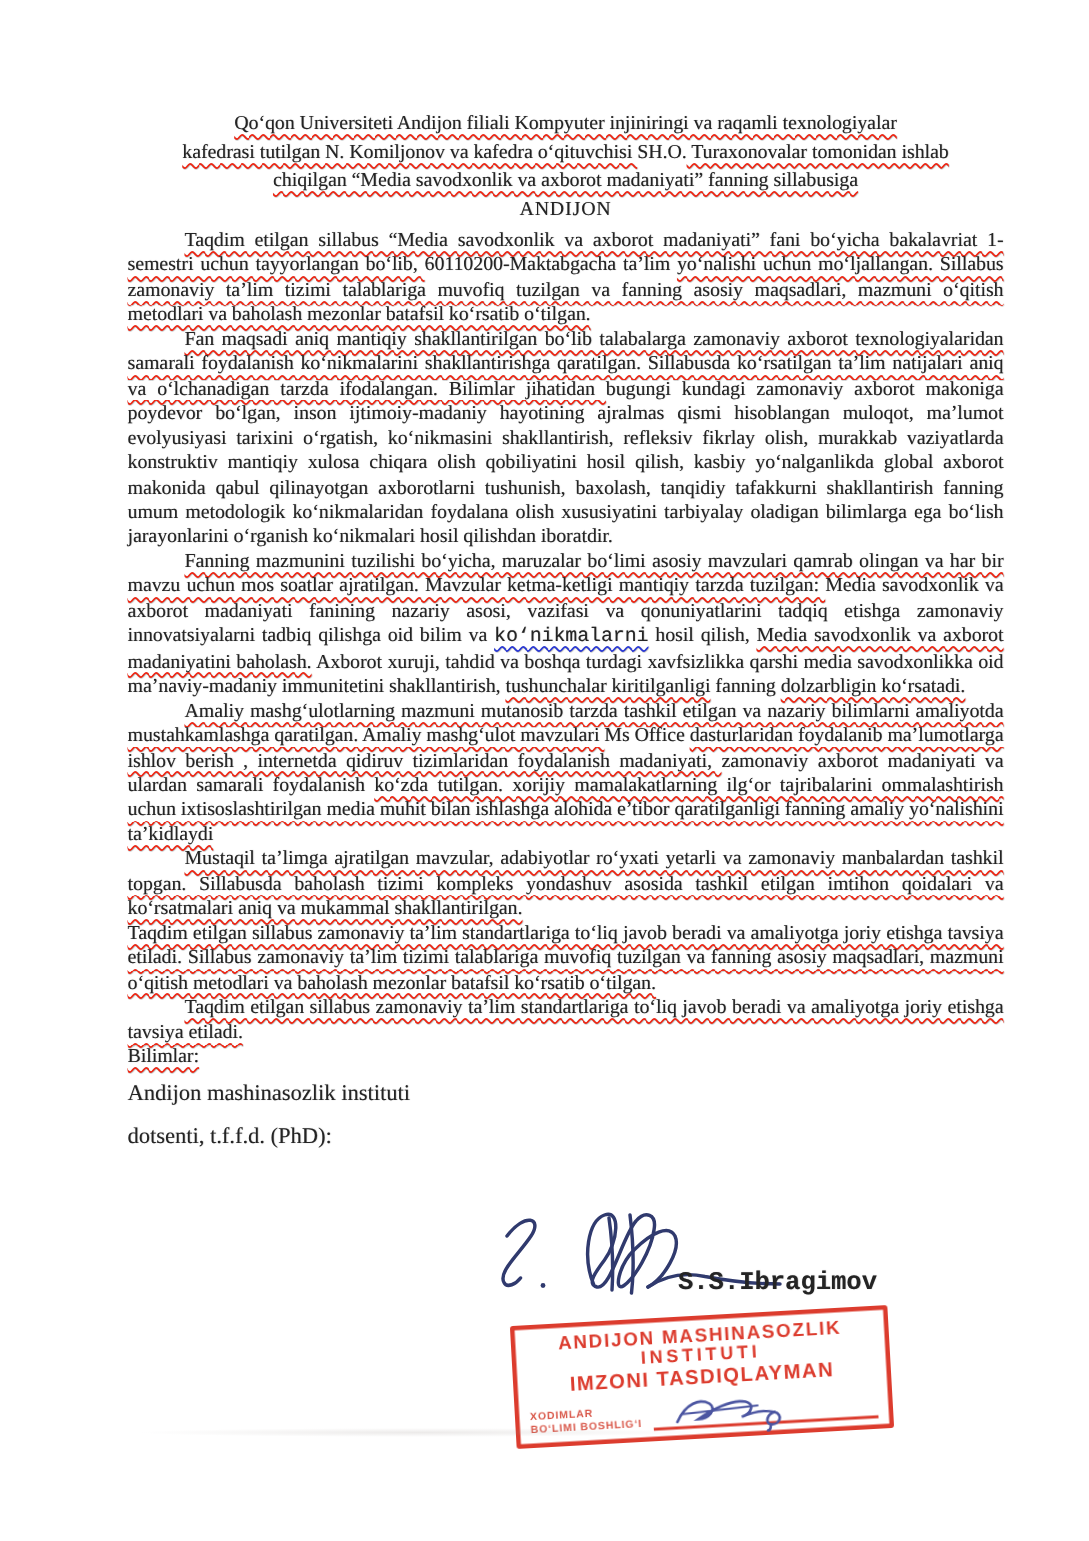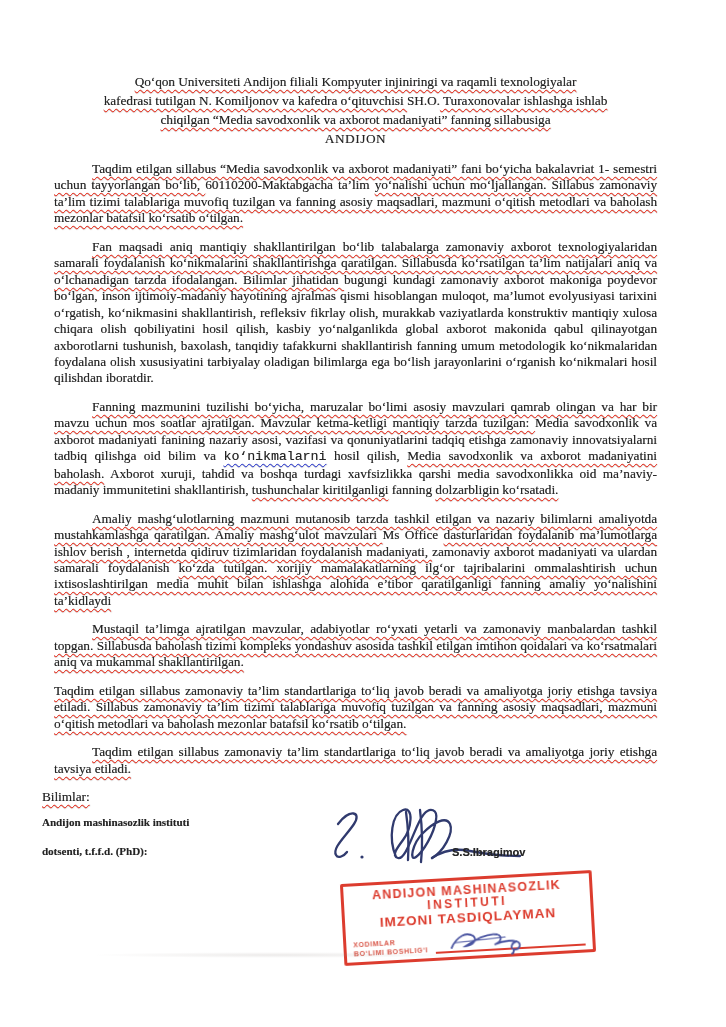--- a/index.html
+++ b/index.html
@@ -14,77 +14,77 @@
   html,body{margin:0;padding:0;background:#ffffff;}
   .page{
     position:relative;
     width:726px;height:1027px;
     background:#ffffff;
     overflow:hidden;
     font-family:"Liberation Serif", serif;
     color:var(--ink);
   }
   .content{
-    padding:72px 57px 0 42px;
+    padding:72px 57px 0 85px;
   }
   .doc-text{
     font-size:13.2px;
     line-height:16.45px;
     text-align:justify;
     text-shadow:0.3px 0.3px 0.5px rgba(45,45,45,0.5);
   }
   .header-line{
     text-align:center;
     line-height:19px;
   }
   .doc-title{
     text-align:center;
     line-height:20px;
     letter-spacing:0.6px;
     margin-bottom:3px;
   }
-  .para{margin:12px;}
+  .para{margin:0;}
   .para.indent{text-indent:38px;}
   .u-red{
     text-decoration:underline wavy var(--spellred);
     text-decoration-thickness:1.4px;
     text-underline-offset:2.5px;
     text-decoration-skip-ink:none;
   }
   .u-blue{
     text-decoration:underline wavy var(--grammarblue);
     text-decoration-thickness:1.3px;
     text-underline-offset:2.5px;
     text-decoration-skip-ink:none;
     font-family:Liberation Mono, monospace;
   }
   .u-none{text-decoration:none;}
   .reviewer-line{margin:0;}
   .sig-block{
     margin-top:9px;
-    font-weight:bold;
-    font-size:11px;
+    font-weight:normal;
+    font-size:15px;
   }
   .sig-block div{
     line-height:16px;
     margin-bottom:12.5px;
     text-align:left;
     text-shadow:0.3px 0.3px 0.6px rgba(45,45,45,0.45);
   }
   .signature-svg{
     position:absolute;
     left:308px;top:800px;
     width:230px;height:75px;
   }
   .signer-name{
     position:absolute;
     left:452px;top:846px;
     font-weight:bold;
-    font-size:11px;
-    font-family:Liberation Sans, sans-serif;
+    font-size:17px;
+    font-family:Liberation Mono, monospace;
     text-shadow:0.3px 0.3px 0.6px rgba(45,45,45,0.45);
   }
   .stamp{
     position:absolute;
     left:342px;top:877px;
     width:252px;height:82px;
     border:3px solid var(--stampred);
     border-radius:2px;
     transform:rotate(-3.2deg);
     color:var(--stampred);
@@ -123,21 +123,21 @@
 </style>
 </head>
 <body>
 
 <div class="page">
   <div class="content doc-text">
 
     <div>
       <div>
           <div class="header-line"><span class="u-red">Qo‘qon Universiteti Andijon filiali Kompyuter injiniringi va raqamli texnologiyalar</span></div>
-          <div class="header-line"><span class="u-red">kafedrasi tutilgan N. Komiljonov va kafedra o‘qituvchisi </span><span class="u-none">SH.O.</span><span class="u-red"> Turaxonovalar ishlashga ishlab</span></div>
+          <div class="header-line"><span class="u-red">kafedrasi tutilgan N. Komiljonov va kafedra o‘qituvchisi </span><span class="u-none">SH.O.</span><span class="u-red"> Turaxonovalar tomonidan ishlab</span></div>
           <div class="header-line"><span class="u-red">chiqilgan “Media savodxonlik va axborot madaniyati” fanning sillabusiga</span></div>
         </div>
       <div class="doc-title">ANDIJON</div>
     </div>
 
     <div>
         <p class="para indent"><span class="u-red">Taqdim etilgan sillabus “Media savodxonlik va axborot madaniyati” fani bo‘yicha bakalavriat 1- semestri uchun tayyorlangan bo‘lib, </span><span class="u-none">60110200-Maktabgacha ta’lim </span><span class="u-red">yo‘nalishi uchun mo‘ljallangan. Sillabus zamonaviy ta’lim tizimi talablariga muvofiq tuzilgan va fanning asosiy maqsadlari, mazmuni o‘qitish metodlari va baholash mezonlar batafsil ko‘rsatib o‘tilgan.</span></p>
         <p class="para indent"><span class="u-red">Fan maqsadi aniq mantiqiy shakllantirilgan bo‘lib talabalarga zamonaviy axborot texnologiyalaridan samarali foydalanish ko‘nikmalarini shakllantirishga qaratilgan. Sillabusda ko‘rsatilgan ta’lim natijalari aniq va o‘lchanadigan tarzda ifodalangan. Bilimlar jihatidan </span><span class="u-none">bugungi kundagi zamonaviy axborot makoniga poydevor bo‘lgan, inson ijtimoiy-madaniy hayotining ajralmas qismi hisoblangan muloqot, ma’lumot evolyusiyasi tarixini o‘rgatish, ko‘nikmasini shakllantirish, refleksiv fikrlay olish, murakkab vaziyatlarda konstruktiv mantiqiy xulosa chiqara olish qobiliyatini hosil qilish, kasbiy yo‘nalganlikda global axborot makonida qabul qilinayotgan axborotlarni tushunish, baxolash, tanqidiy tafakkurni shakllantirish fanning umum metodologik ko‘nikmalaridan foydalana olish xususiyatini tarbiyalay oladigan bilimlarga ega bo‘lish jarayonlarini o‘rganish ko‘nikmalari hosil qilishdan iboratdir.</span></p>
         <p class="para indent"><span class="u-red">Fanning mazmunini tuzilishi bo‘yicha, maruzalar bo‘limi asosiy mavzulari qamrab olingan va har bir mavzu uchun mos soatlar ajratilgan. Mavzular ketma-ketligi mantiqiy tarzda tuzilgan: </span><span class="u-none">Media savodxonlik va axborot madaniyati fanining nazariy asosi, vazifasi va qonuniyatlarini tadqiq etishga zamonaviy innovatsiyalarni tadbiq qilishga oid bilim va </span><span class="u-blue">ko‘nikmalarni</span><span class="u-none"> hosil qilish, </span><span class="u-red">Media savodxonlik va axborot madaniyatini baholash.</span><span class="u-none"> Axborot xuruji, tahdid va boshqa turdagi xavfsizlikka qarshi media savodxonlikka oid ma’naviy-madaniy immunitetini shakllantirish, </span><span class="u-red">tushunchalar kiritilganligi</span><span class="u-none"> fanning </span><span class="u-red">dolzarbligin ko‘rsatadi.</span></p>
         <p class="para indent"><span class="u-red">Amaliy mashg‘ulotlarning mazmuni mutanosib tarzda tashkil etilgan va nazariy bilimlarni amaliyotda mustahkamlashga qaratilgan. Amaliy mashg‘ulot mavzulari </span><span class="u-none">Ms Office </span><span class="u-red">dasturlaridan foydalanib ma’lumotlarga ishlov berish , internetda qidiruv tizimlaridan foydalanish madaniyati, </span><span class="u-none">zamonaviy axborot madaniyati va ulardan samarali foydalanish </span><span class="u-red">ko‘zda tutilgan. xorijiy mamalakatlarning ilg‘or tajribalarini ommalashtirish uchun ixtisoslashtirilgan media muhit bilan ishlashga alohida e’tibor qaratilganligi fanning amaliy yo‘nalishini ta’kidlaydi</span></p>

